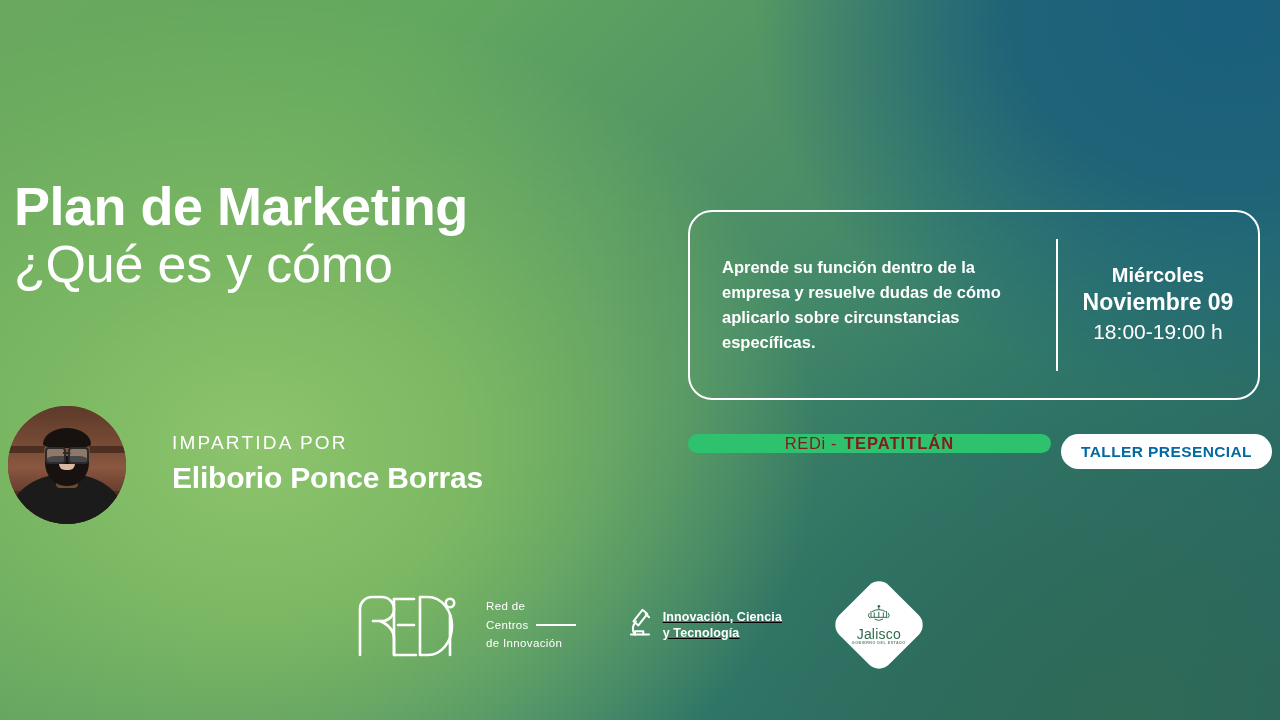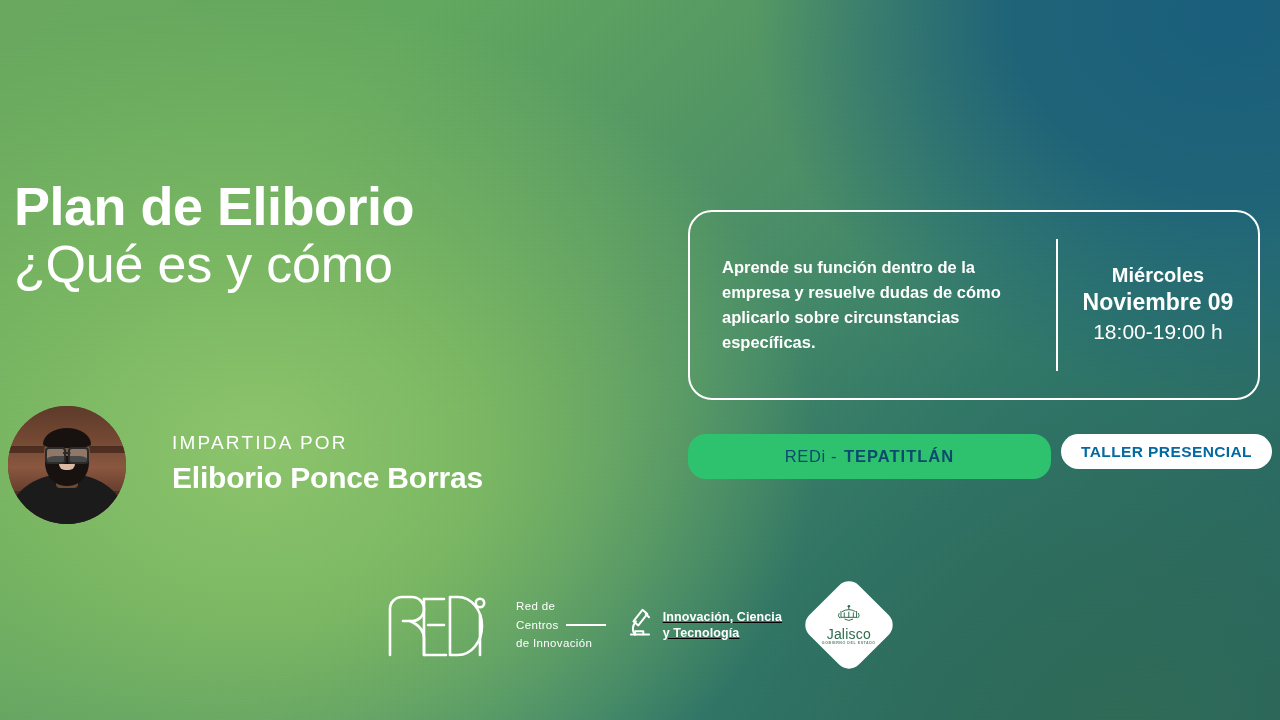--- a/index.html
+++ b/index.html
@@ -218,28 +218,28 @@
   #badges {
     position: absolute;
     left: 688px;
     top: 434px;
     width: 584px;
     display: flex;
     gap: 10px;
   }
   #badge-location {
     flex: 0 0 363px;
-    height: 45px;
+    height: 19px;
     border-radius: 18px;
     background: #2ec26f;
     display: flex;
     align-items: center;
     justify-content: center;
     gap: 7px;
-    color: #0c4a6e;
+    color: #7f1d1d;
     font-size: 16.5px;
     letter-spacing: .6px;
   }
   #badge-location .bl-brand { font-weight: 500; }
   #badge-location .bl-city  { font-weight: 800; letter-spacing: 1px; }
   #badge-modality {
     flex: 0 0 auto;
     height: 35px;
     padding: 0 20px;
     border-radius: 18px;
@@ -255,21 +255,21 @@
 
   
   #footer {
     position: absolute;
     left: 0; right: 0;
     top: 570px;
     height: 110px;
     display: flex;
     align-items: center;
     justify-content: center;
-    gap: 20px;
+    gap: 50px;
   }
   
   #logo-redi { display: flex; align-items: center; gap: 14px; }
   #logo-redi .mark { width: 118px; height: 72px; }
   #logo-redi .words {
     color: #ffffff;
     font-size: 11.5px;
     font-weight: 400;
     line-height: 1.62;
     letter-spacing: .35px;
@@ -315,21 +315,21 @@
   }
 </style>
 </head>
 <body>
 
 <div id="poster">
 
   <div id="grain"></div>
 
   <div id="headline">
-    <div class="h-line1">Plan de Eliborio</div>
+    <div class="h-line1">Plan de Marketing</div>
     <div class="h-line2">¿Qué es y cómo</div>
   </div>
 
   <div id="speaker">
     <div id="avatar">
       <div class="wall"></div>
       <div class="torso"></div>
       <div class="neck"></div>
       <div class="head"></div>
       <div class="hair"></div>

